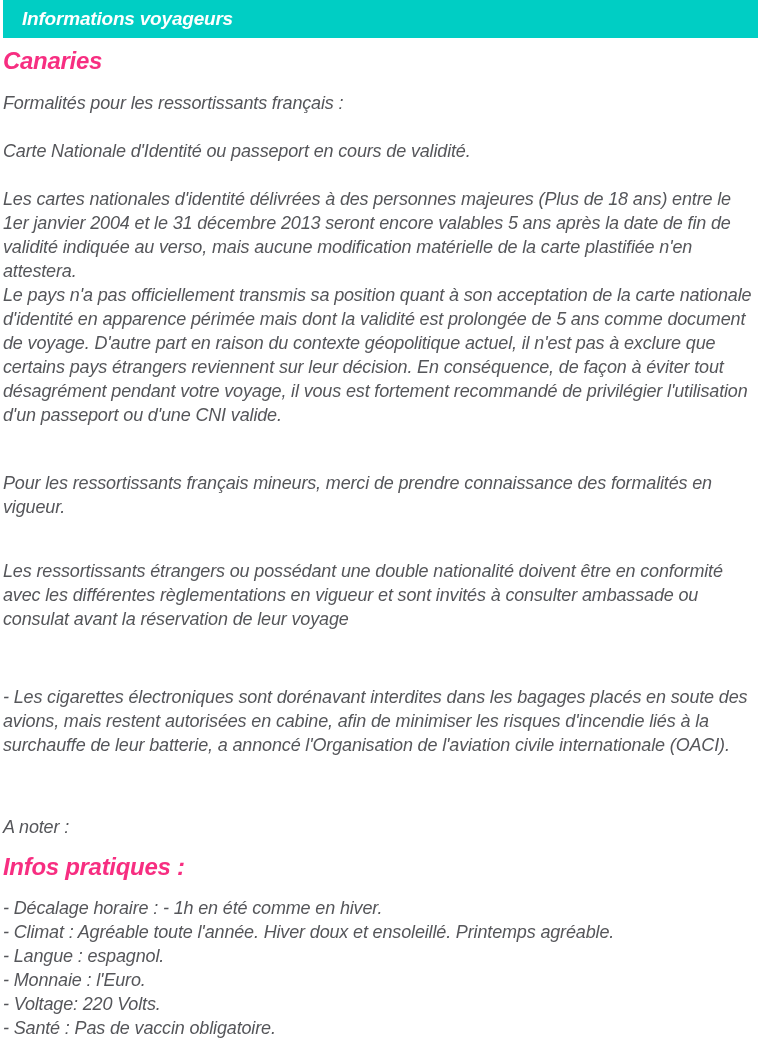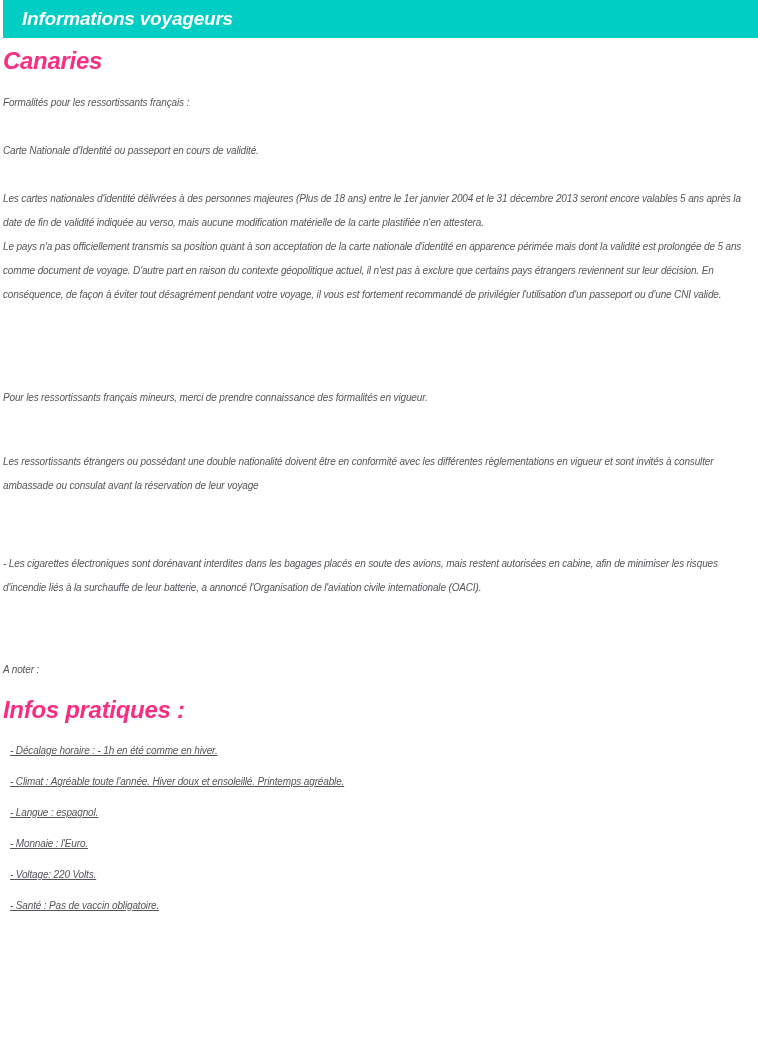--- a/index.html
+++ b/index.html
@@ -44,37 +44,37 @@
     font-size: 24px;
     font-weight: bold;
     font-style: italic;
     line-height: 30px;
     margin: 8px 0 0 0;
     letter-spacing: -0.3px;
   }
   .body-text {
     color: var(--body-text-color);
     font-style: italic;
-    font-size: 10px;
+    font-size: 18px;
     line-height: 24px;
     letter-spacing: -0.15px;
     margin: 0;
   }
   .p-formalites   { margin-top: 15px; }
   .p-carte        { margin-top: 24px; }
   .p-cartes-val   { margin-top: 24px; }
   .p-position     { margin-top: 0; }
-  .p-mineurs      { margin-top: 79px; font-style: italic; }
+  .p-mineurs      { margin-top: 44px; font-style: italic; }
   .p-etrangers    { margin-top: 40px; }
   .p-a-noter      { margin-top: 58px; }
   .p-cigarettes   { margin-top: 54px; }
   .p-galaxy       { margin-top: 52px; }
   .infos-heading  { margin-top: 13px; }
   .infos-list     { margin-top: 14px; }
-  .info-item      { margin: 7px; text-decoration: underline; }
+  .info-item      { margin: 0; }
 </style>
 </head>
 <body>
 
 <div class="header-bar">
   <span class="header-title">Informations voyageurs</span>
 </div>
 
 <div class="content">
 

